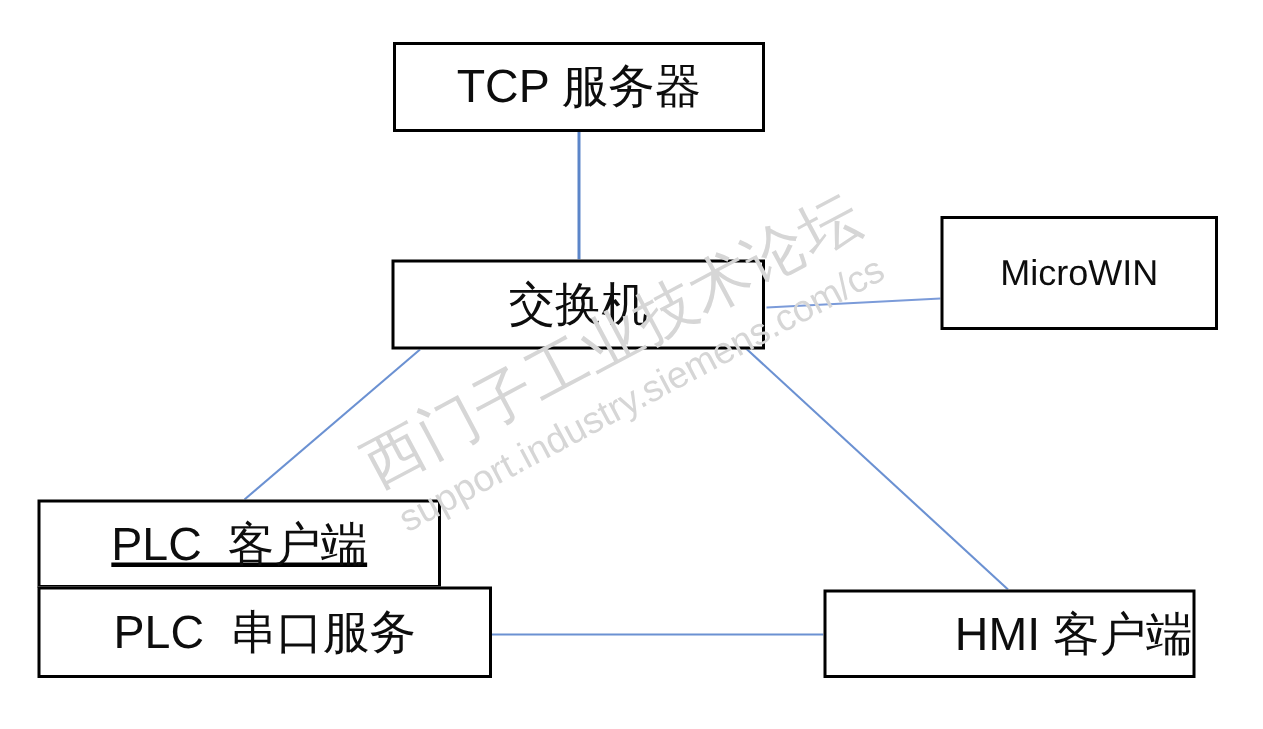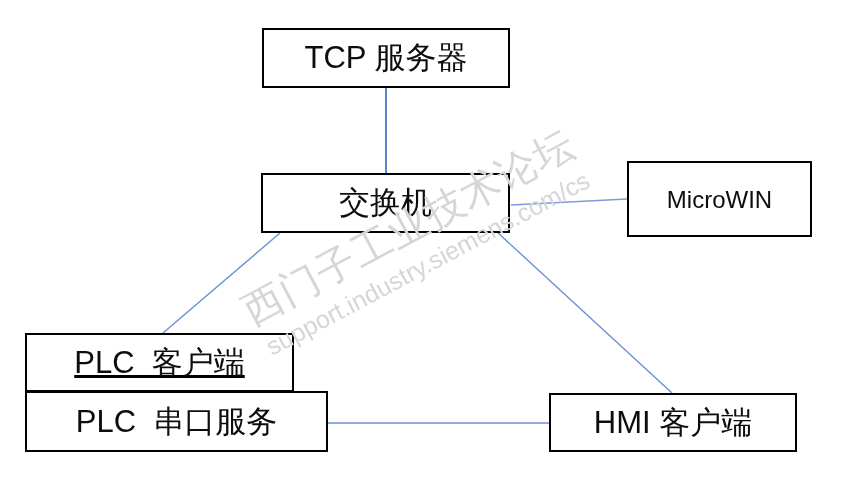--- a/index.html
+++ b/index.html
@@ -34,30 +34,30 @@
     z-index: 2;
     color: #000000;
   }
   .node .label {
     font-size: 31px;
     white-space: pre;
     color: #0d0d0d;
   }
   .node-tcp      { left: 262px; top: 28px;  width: 248px; height: 60px; }
   .node-switch   { left: 261px; top: 173px; width: 249px; height: 60px; }
-  .node-microwin { left: 627px; top: 161px; width: 185px; height: 76px; flex-direction: column; }
+  .node-microwin { left: 627px; top: 144px; width: 185px; height: 76px; flex-direction: column; }
   .node-microwin .mw-line {
     font-size: 24px;
     line-height: 29px;
     color: #0d0d0d;
     white-space: pre;
   }
   .node-plc-client { left: 25px; top: 333px; width: 269px; height: 59px; text-decoration: underline; }
   .node-plc-serial { left: 25px; top: 391px; width: 303px; height: 61px; }
-  .node-hmi        { left: 549px; top: 393px; width: 248px; height: 59px; }
+  .node-hmi        { left: 549px; top: 393px; width: 248px; height: 59px; justify-content: flex-end; }
   .watermark {
     position: absolute;
     left: 176px;
     top: 200px;
     width: 480px;
     text-align: center;
     transform: rotate(-28deg);
     color: #d6d6d6;
     z-index: 3;
     pointer-events: none;

